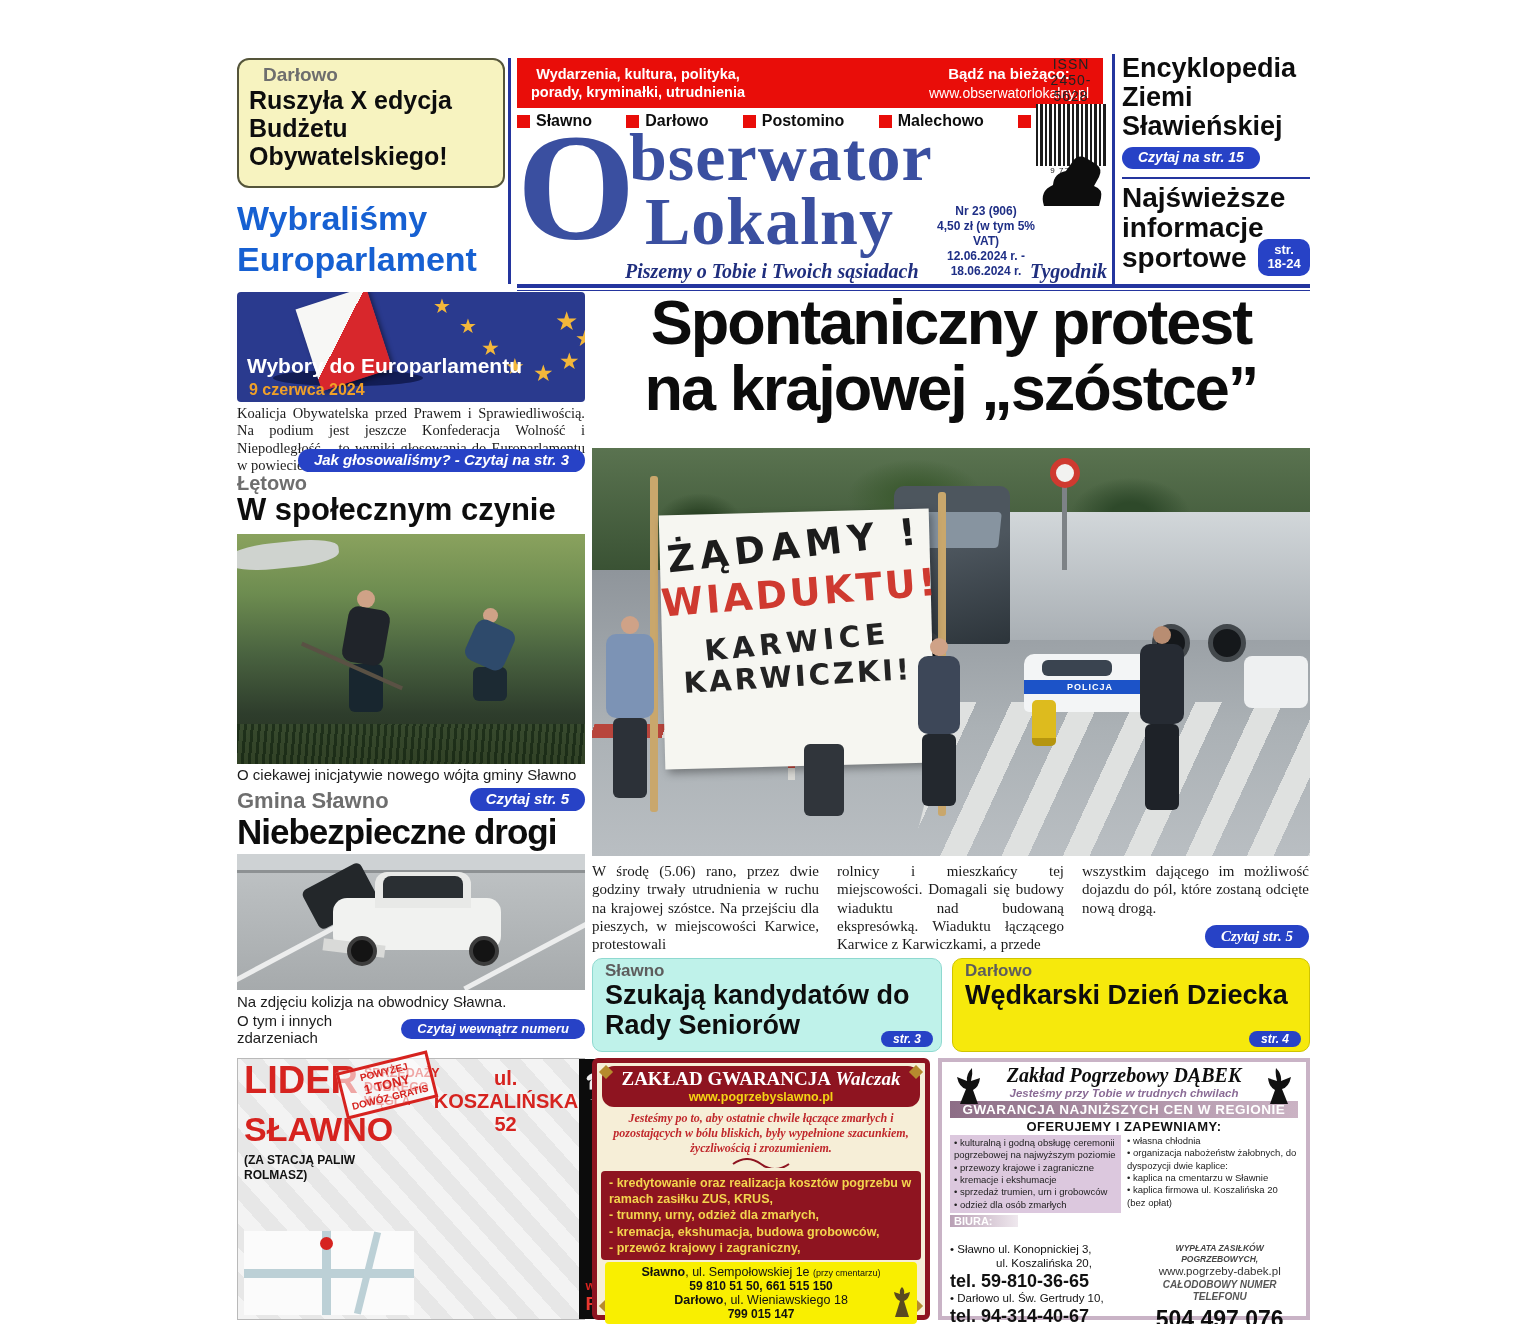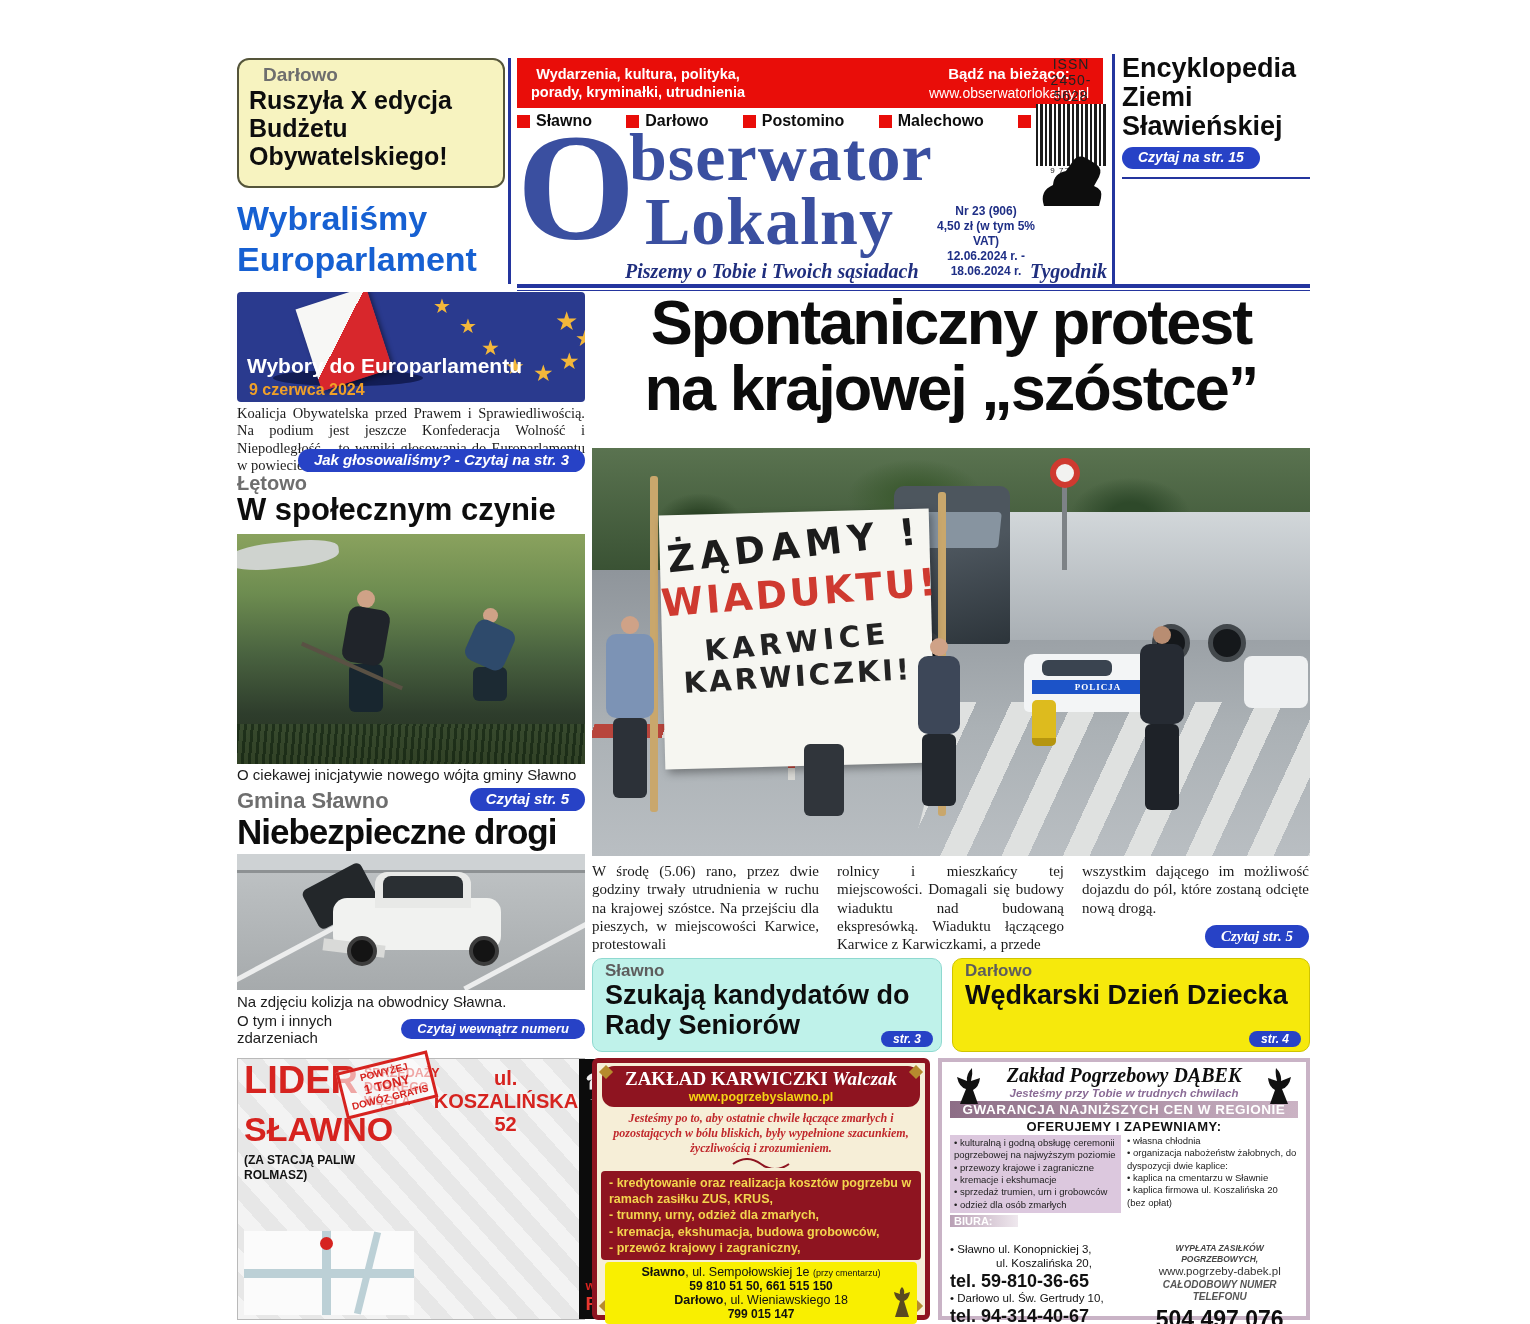--- a/index.html
+++ b/index.html
@@ -105,22 +105,22 @@
   .rumble{position:absolute;left:0;bottom:118px;width:250px;height:14px;transform:skewX(-20deg);
     background:repeating-linear-gradient(90deg,#b8453c 0 24px,#e6e6e4 24px 48px);}
   .trailer{position:absolute;right:-8px;top:64px;width:352px;height:128px;border-radius:4px;
     background:linear-gradient(180deg,#d2d7da,#a9afb4);}
   .cab{position:absolute;left:302px;top:38px;width:116px;height:158px;border-radius:10px 10px 4px 4px;
     background:linear-gradient(165deg,#4d565e 40%,#2c343a);}
   .cabglass{position:absolute;left:312px;top:64px;width:96px;height:36px;background:#8794a0;transform:skewX(-6deg);border-radius:4px;}
   .twheel{position:absolute;width:38px;height:38px;background:#15181b;border-radius:50%;border:5px solid #43484c;box-sizing:border-box;}
   .police{position:absolute;left:432px;top:206px;width:132px;height:58px;background:#f3f5f6;border-radius:10px 16px 5px 5px;}
   .police .win{position:absolute;left:18px;top:6px;width:70px;height:16px;background:#3a4450;border-radius:6px;}
-  .police .stripe{position:absolute;left:8px;top:26px;width:100%;height:14px;background:#1c53c8;color:#fff;
-                  font-size:9px;font-weight:bold;text-align:center;line-height:14px;letter-spacing:1px;font-family:Liberation Serif, serif;}
+  .police .stripe{position:absolute;left:0;top:26px;width:100%;height:14px;background:#1c53c8;color:#fff;
+                  font-size:9px;font-weight:bold;text-align:center;line-height:14px;letter-spacing:1px;}
   .police2{position:absolute;right:2px;top:208px;width:64px;height:52px;background:#eef0f1;border-radius:8px;}
   .bollard{position:absolute;left:440px;top:252px;width:24px;height:46px;background:#ddbb1e;border-radius:5px;border-bottom:8px solid #b5950f;box-sizing:border-box;}
   .signpole{position:absolute;left:470px;top:30px;width:5px;height:92px;background:#7d8286;}
   .sign{position:absolute;left:458px;top:10px;width:30px;height:30px;border-radius:50%;background:#f2f2f0;border:6px solid #cf3a30;box-sizing:border-box;}
   .pole-rw{position:absolute;left:196px;top:236px;width:7px;height:96px;
     background:repeating-linear-gradient(180deg,#d8d8d4 0 14px,#c8463c 14px 28px);}
   .bpole{position:absolute;width:8px;background:#c9a76c;border-radius:3px;}
   .pbanner{position:absolute;left:70px;top:64px;width:270px;height:254px;background:#f6f6f1;
     transform:rotate(-1.5deg);box-shadow:3px 4px 8px rgba(0,0,0,.35);text-align:center;padding-top:12px;box-sizing:border-box;}
   .pbanner div{font-family:"DejaVu Sans",sans-serif;font-weight:bold;}
@@ -285,20 +285,27 @@
   <div class="abs obs-icon">
     <svg width="66" height="62" viewBox="0 0 66 62">
         <path fill="#0d0d0d" d="M6 58 q-5-15 9-21 q1-12 13-14 l7-10 q5-7 13-3 l10 6 q7 5 3 13 l-5 9 q9 3 7 12 l-2 8 z M34 18 l12-6 4 7 -11 7z"></path>
       </svg>
   </div>
 
   <div class="abs rcol">
     <div class="h">Encyklopedia Ziemi Sławieńskiej</div>
     <div style="margin-top:6px;"><span class="pill" style="font-size:14px;">Czytaj na str. 15</span></div>
     <div class="sep"></div>
+    <div class="sportwrap">
+      <div class="h" style="font-size:28px;">Najświeższe informacje sportowe</div>
+      <div class="badge">
+        <div>str.</div>
+        <div>18-24</div>
+      </div>
+    </div>
   </div>
 
   <div class="abs eu-banner photo">
     <div class="eu-slot"></div>
     <div class="eu-flag"></div>
     <span class="eu-star" style="left:196px;top:2px;font-size:20px;">★</span>
     <span class="eu-star" style="left:222px;top:22px;font-size:20px;">★</span>
     <span class="eu-star" style="left:244px;top:44px;font-size:21px;">★</span>
     <span class="eu-star" style="left:268px;top:62px;font-size:22px;">★</span>
     <span class="eu-star" style="left:296px;top:68px;font-size:23px;">★</span>
@@ -468,21 +475,21 @@
       </div>
     </div>
   </div>
 
   <div class="walczak">
     <div class="wz-corner" style="left:4px;top:4px;"></div>
     <div class="wz-corner" style="right:4px;top:4px;"></div>
     <div class="wz-corner" style="left:4px;bottom:4px;"></div>
     <div class="wz-corner" style="right:4px;bottom:4px;"></div>
     <div class="wz-head">
-      <div><span class="t">ZAKŁAD KARWICZKI</span><span class="n"> Walczak</span></div>
+      <div><span class="t">ZAKŁAD GWARANCJA</span><span class="n"> Walczak</span></div>
       <div class="w">www.pogrzebyslawno.pl</div>
     </div>
     <div class="wz-motto">Jesteśmy po to, aby ostatnie chwile łączące zmarłych i pozostających w bólu bliskich, były wypełnione szacunkiem, życzliwością i zrozumieniem.</div>
     <div class="wz-orn">
       <svg width="60" height="10" viewBox="0 0 60 10">
           <path d="M2 6 q14-10 28 0 q14 10 28 0" stroke="#8e1420" fill="none" stroke-width="2"></path>
         </svg>
     </div>
     <div class="wz-serv">
       <div>- kredytowanie oraz realizacja kosztów pogrzebu w ramach zasiłku ZUS, KRUS,</div>

